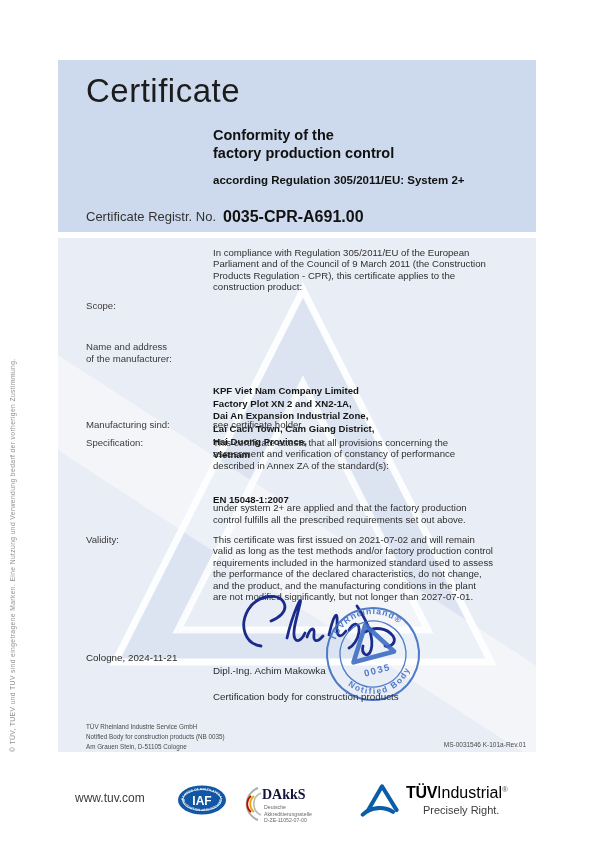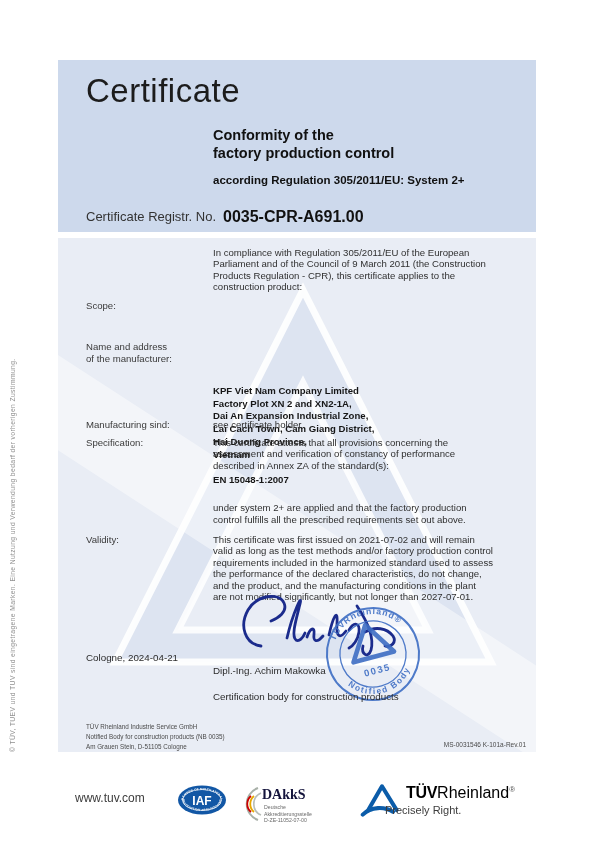--- a/index.html
+++ b/index.html
@@ -37,21 +37,21 @@
   .website{left:75px;top:791px;font-size:12px;color:#3c3c3c;}
   .iaf{left:176px;top:784px;}
   .dakks{left:236px;top:785px;width:110px;}
   .dakks-name{left:26px;top:2px;font-family:"Liberation Serif","DejaVu Serif",serif;
               font-weight:bold;font-size:14px;color:#14143c;}
   .dakks-sub{left:28px;top:19px;font-size:5.2px;line-height:6.6px;color:#6a6a6a;}
   .tuv-logo{left:360px;top:780px;}
   .tuv-text{left:406px;top:784px;font-size:16px;color:#000;}
   .tuv-text b{letter-spacing:-.3px;}
   .tuv-reg{font-size:8px;vertical-align:6px;color:#555;}
-  .tagline{left:385px;top:804px;font-size:11px;color:#3c3c3c;}
+  .tagline{left:423px;top:804px;font-size:11px;color:#3c3c3c;}
 </style>
 </head>
 <body>
 
 <div class="page">
 
   <div class="abs side-note">© TÜV, TUEV und TUV sind eingetragene Marken. Eine Nutzung und Verwendung bedarf der vorherigen Zustimmung.</div>
 
   <div class="abs header-band">
     <div class="abs title">Certificate</div>
@@ -87,21 +87,21 @@
 Vietnam</div>
 
     <div class="abs lbl" style="top:181px">Manufacturing sind:</div>
     <div class="abs val" style="top:181px">see certificate holder</div>
 
     <div class="abs lbl" style="top:199px">Specification:</div>
     <div class="abs val ml" style="top:199px">This certificate attests that all provisions concerning the
 assessment and verification of constancy of performance
 described in Annex ZA of the standard(s):</div>
 
-    <div class="abs val bold" style="top:236px">EN 15048-1:2007</div>
+    <div class="abs val bold" style="top:256px">EN 15048-1:2007</div>
 
     <div class="abs val ml sys" style="top:264px">under system 2+ are applied and that the factory production
 control  fulfills all the prescribed requirements set out above.</div>
 
     <div class="abs lbl" style="top:296px">Validity:</div>
     <div class="abs val ml" style="top:296px">This certificate was first issued on 2021-07-02 and will remain
 valid as long as the test methods and/or factory production control
 requirements included in the harmonized standard used to assess
 the performance of the declared characteristics, do not change,
 and the product, and the manufacturing conditions in the plant
@@ -131,21 +131,21 @@
         <text font-size="8.6" font-weight="bold" fill="#3e6ec4" stroke="none" letter-spacing="1">
           <textPath href="#arcTop" startOffset="50%" text-anchor="middle">TÜVRheinland®</textPath>
         </text>
         <text font-size="8.4" font-weight="bold" fill="#3e6ec4" stroke="none" letter-spacing="1.6">
           <textPath href="#arcBottom" startOffset="50%" text-anchor="middle">Notified Body</textPath>
         </text>
         <text x="52" y="72" font-size="9.5" font-weight="bold" fill="#3e6ec4" stroke="none" text-anchor="middle" letter-spacing="1.5">0035</text>
       </g>
     </svg>
 
-    <div class="abs place-date">Cologne, 2024-04-21</div>
+    <div class="abs place-date">Cologne, 2024-11-21</div>
     <div class="abs signer-name">Dipl.-Ing. Achim Makowka</div>
     <div class="abs signer-role">Certification body for construction products</div>
 
     <div class="abs issuer ml">TÜV Rheinland Industrie Service GmbH
 Notified Body for construction products (NB 0035)
 Am Grauen Stein, D-51105 Cologne</div>
     <div class="abs doc-ref">MS-0031546 K-101a-Rev.01</div>
   </div>
 
   <div class="abs website">www.tuv.com</div>
@@ -178,16 +178,16 @@
 Akkreditierungsstelle
 D-ZE-11052-07-00</div>
   </div>
 
   <svg class="abs tuv-logo" width="44" height="40" viewBox="0 0 48 40">
     <g fill="none" stroke="#0b5ca9" stroke-width="4.4" stroke-linejoin="round" stroke-linecap="round">
       <path d="M9,31 L24,5 L40,31"></path>
       <path d="M3,36 C12,27 27,27 36,33"></path>
     </g>
   </svg>
-  <div class="abs tuv-text"><b>TÜV</b><span>Rheinland</span><span class="tuv-reg">®</span></div>
+  <div class="abs tuv-text"><b>TÜV</b><span>Industrial</span><span class="tuv-reg">®</span></div>
   <div class="abs tagline">Precisely Right.</div>
 
 </div>
 
 </body></html>

